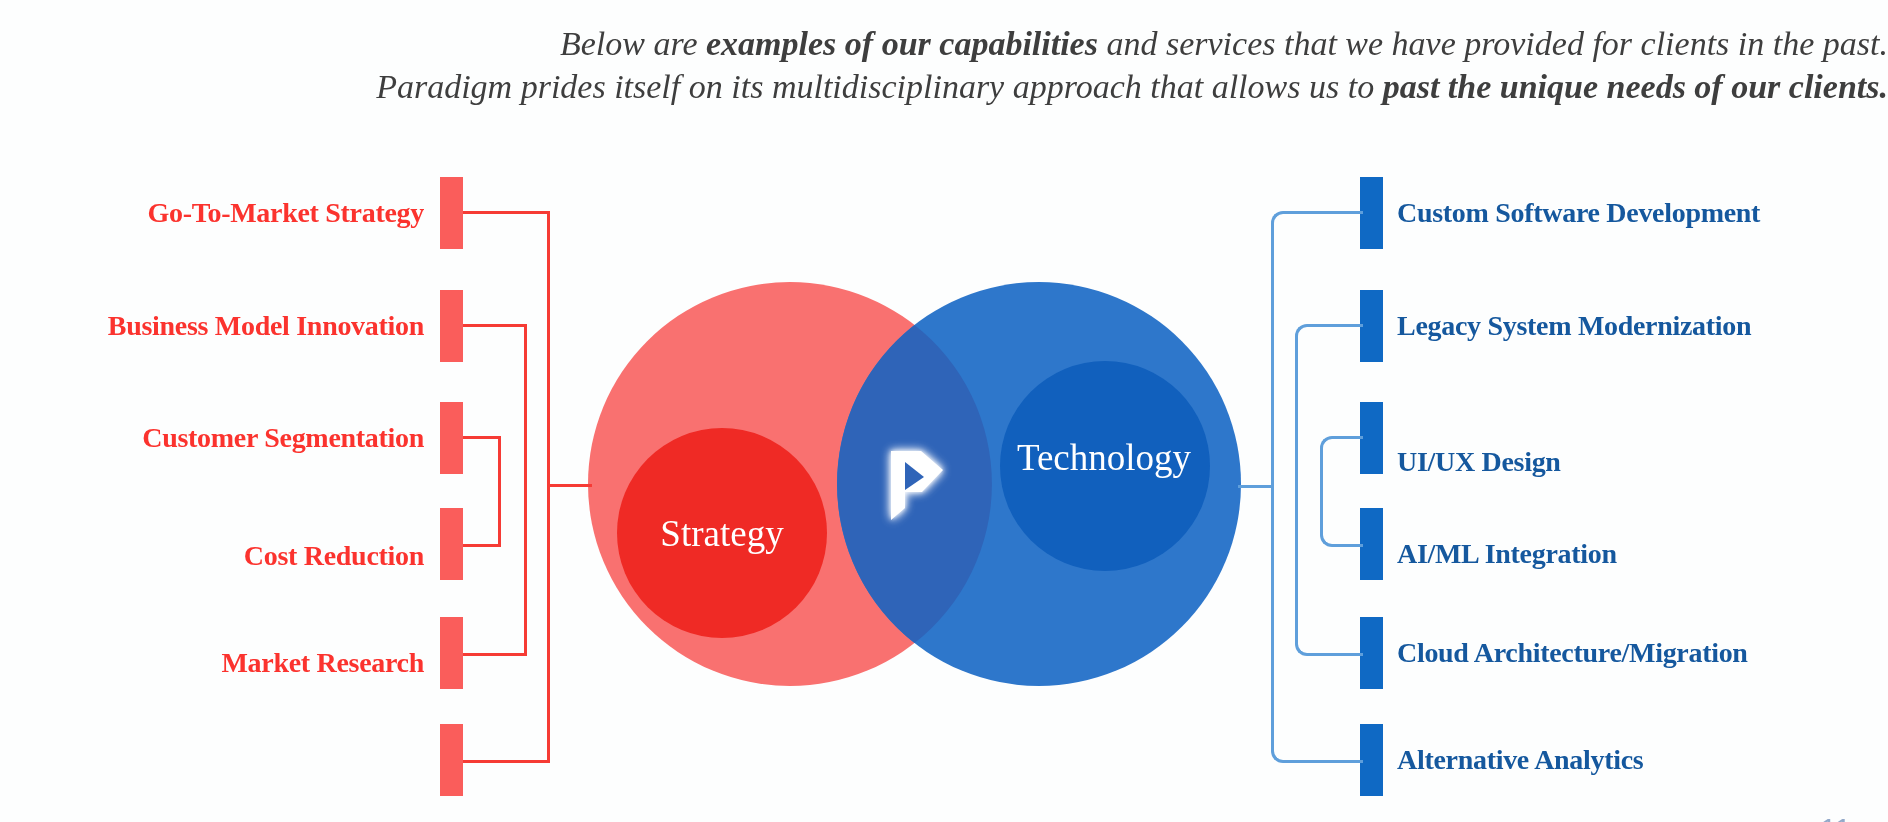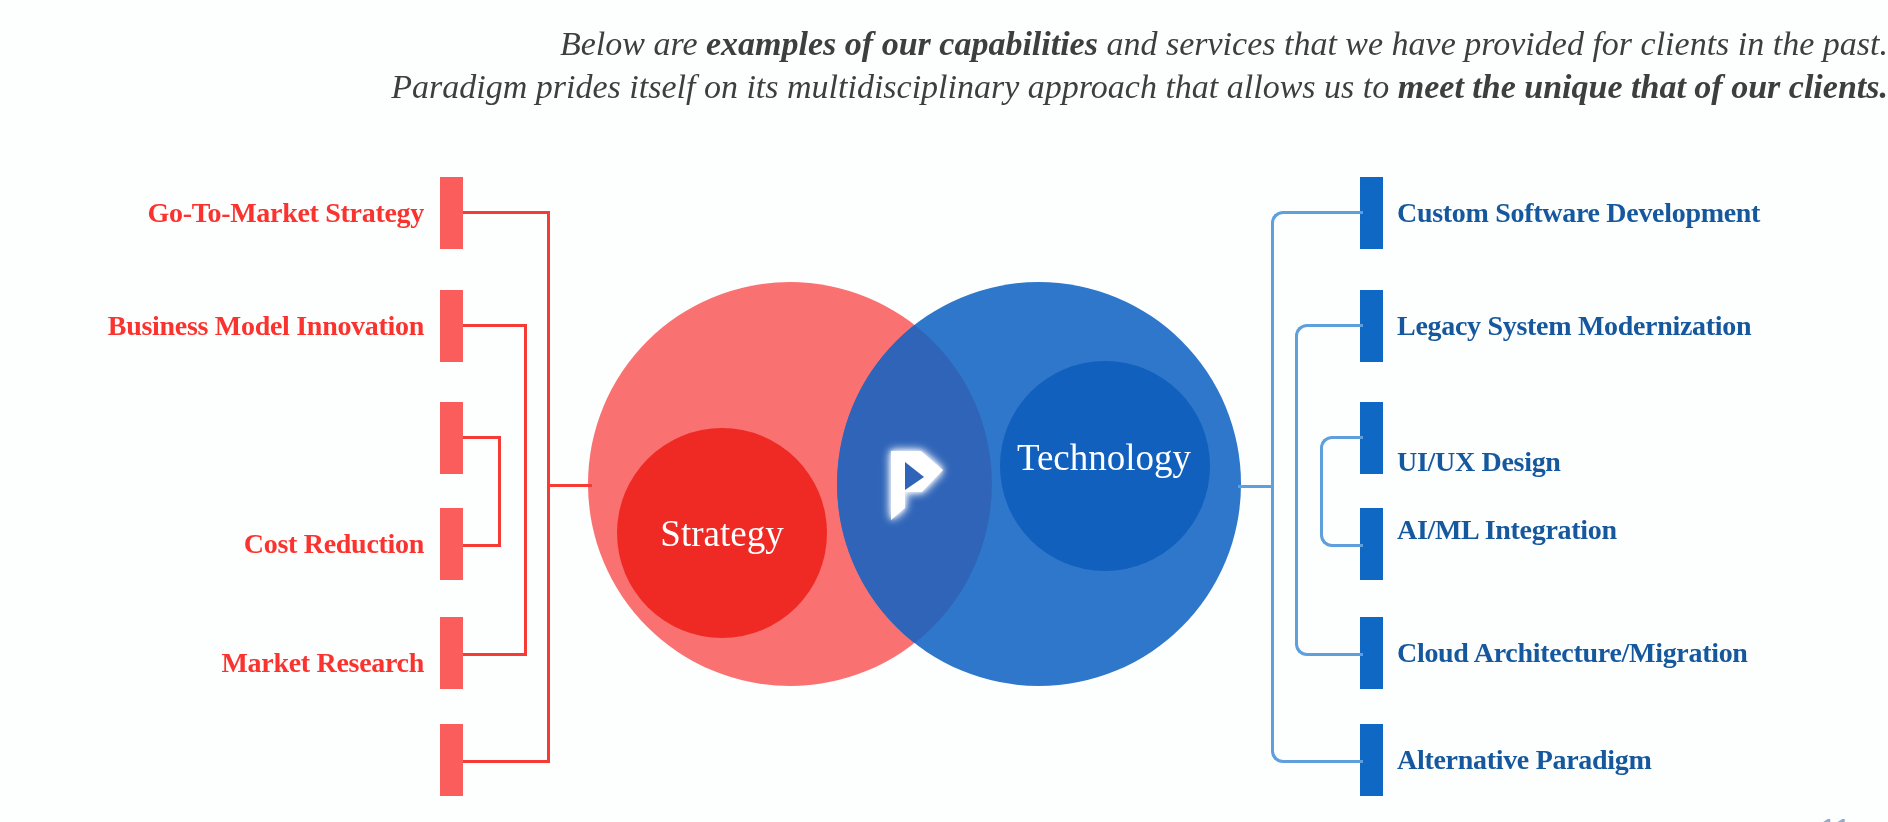--- a/index.html
+++ b/index.html
@@ -39,61 +39,62 @@
   .page-num{position:absolute;left:1820px;top:812px;font-size:30px;color:#93a9c9;
             font-family:"Liberation Sans",sans-serif;}
 </style>
 </head>
 <body>
 
 <div class="stage">
 
   <div class="intro">
     <p><span>Below are </span><b>examples of our capabilities</b><span> and services that we have provided for clients in the past.</span></p>
-    <p><span>Paradigm prides itself on its multidisciplinary approach that allows us to </span><b>meet the unique that of our clients.</b></p>
+    <p><span>Paradigm prides itself on its multidisciplinary approach that allows us to </span><b>past the unique needs of our clients.</b></p>
   </div>
 
   <svg class="venn" width="1888" height="822" viewBox="0 0 1888 822">
     <circle cx="790" cy="484" r="202" fill="#f97170"></circle>
     <circle cx="1039" cy="484" r="202" fill="#2e77cb"></circle>
     <path d="M 914.5 325 A 202 202 0 0 1 914.5 643 A 202 202 0 0 1 914.5 325 Z" fill="#2f64b8"></path>
     <circle cx="722" cy="533" r="105" fill="#ef2a25"></circle>
     <circle cx="1105" cy="466" r="105" fill="#1160bd"></circle>
     <g class="p-logo">
       <polygon points="891,451 921,451 943,470 922,492 905,492 905,508 891,520" fill="#ffffff"></polygon>
       <polygon points="905,462 924,477 905,490" fill="#2f64b8"></polygon>
     </g>
   </svg>
 
   <div class="circle-label" style="left:722px;top:533px;text-align:right;">Strategy</div>
   <div class="circle-label" style="left:1104px;top:457px;">Technology</div>
 
   <div class="cap-label left" style="top:183px;">Go-To-Market Strategy</div>
   <div class="cap-label left" style="top:296px;">Business Model Innovation</div>
-  <div class="cap-label left" style="top:514px;">Cost Reduction</div>
+  <div class="cap-label left" style="top:408px;">Customer Segmentation</div>
+  <div class="cap-label left" style="top:526px;">Cost Reduction</div>
   <div class="cap-label left" style="top:623px;margin-top:10px;">Market Research</div>
 
   <div class="marker left" style="top:177px;"></div>
   <div class="marker left" style="top:290px;"></div>
   <div class="marker left" style="top:402px;"></div>
   <div class="marker left" style="top:508px;"></div>
   <div class="marker left" style="top:617px;"></div>
   <div class="marker left" style="top:724px;"></div>
 
   <div class="bracket left" style="left:463px;top:211px;width:84px;height:546px;"></div>
   <div class="bracket left" style="left:463px;top:324px;width:61px;height:326px;"></div>
   <div class="bracket left" style="left:463px;top:436px;width:35px;height:105px;"></div>
   <div class="mainline left" style="left:548px;top:484px;width:44px;"></div>
 
   <div class="cap-label right" style="top:183px;">Custom Software Development</div>
   <div class="cap-label right" style="top:296px;">Legacy System Modernization</div>
   <div class="cap-label right" style="top:432px;">UI/UX Design</div>
-  <div class="cap-label right" style="top:500px;">AI/ML Integration</div>
+  <div class="cap-label right" style="top:524px;">AI/ML Integration</div>
   <div class="cap-label right" style="top:623px;">Cloud Architecture/Migration</div>
-  <div class="cap-label right" style="top:730px;">Alternative Paradigm</div>
+  <div class="cap-label right" style="top:730px;">Alternative Analytics</div>
 
   <div class="marker right" style="top:177px;"></div>
   <div class="marker right" style="top:290px;"></div>
   <div class="marker right" style="top:402px;"></div>
   <div class="marker right" style="top:508px;"></div>
   <div class="marker right" style="top:617px;"></div>
   <div class="marker right" style="top:724px;"></div>
 
   <div class="bracket right" style="left:1271px;top:211px;width:89px;height:546px;"></div>
   <div class="bracket right" style="left:1295px;top:324px;width:65px;height:326px;"></div>

